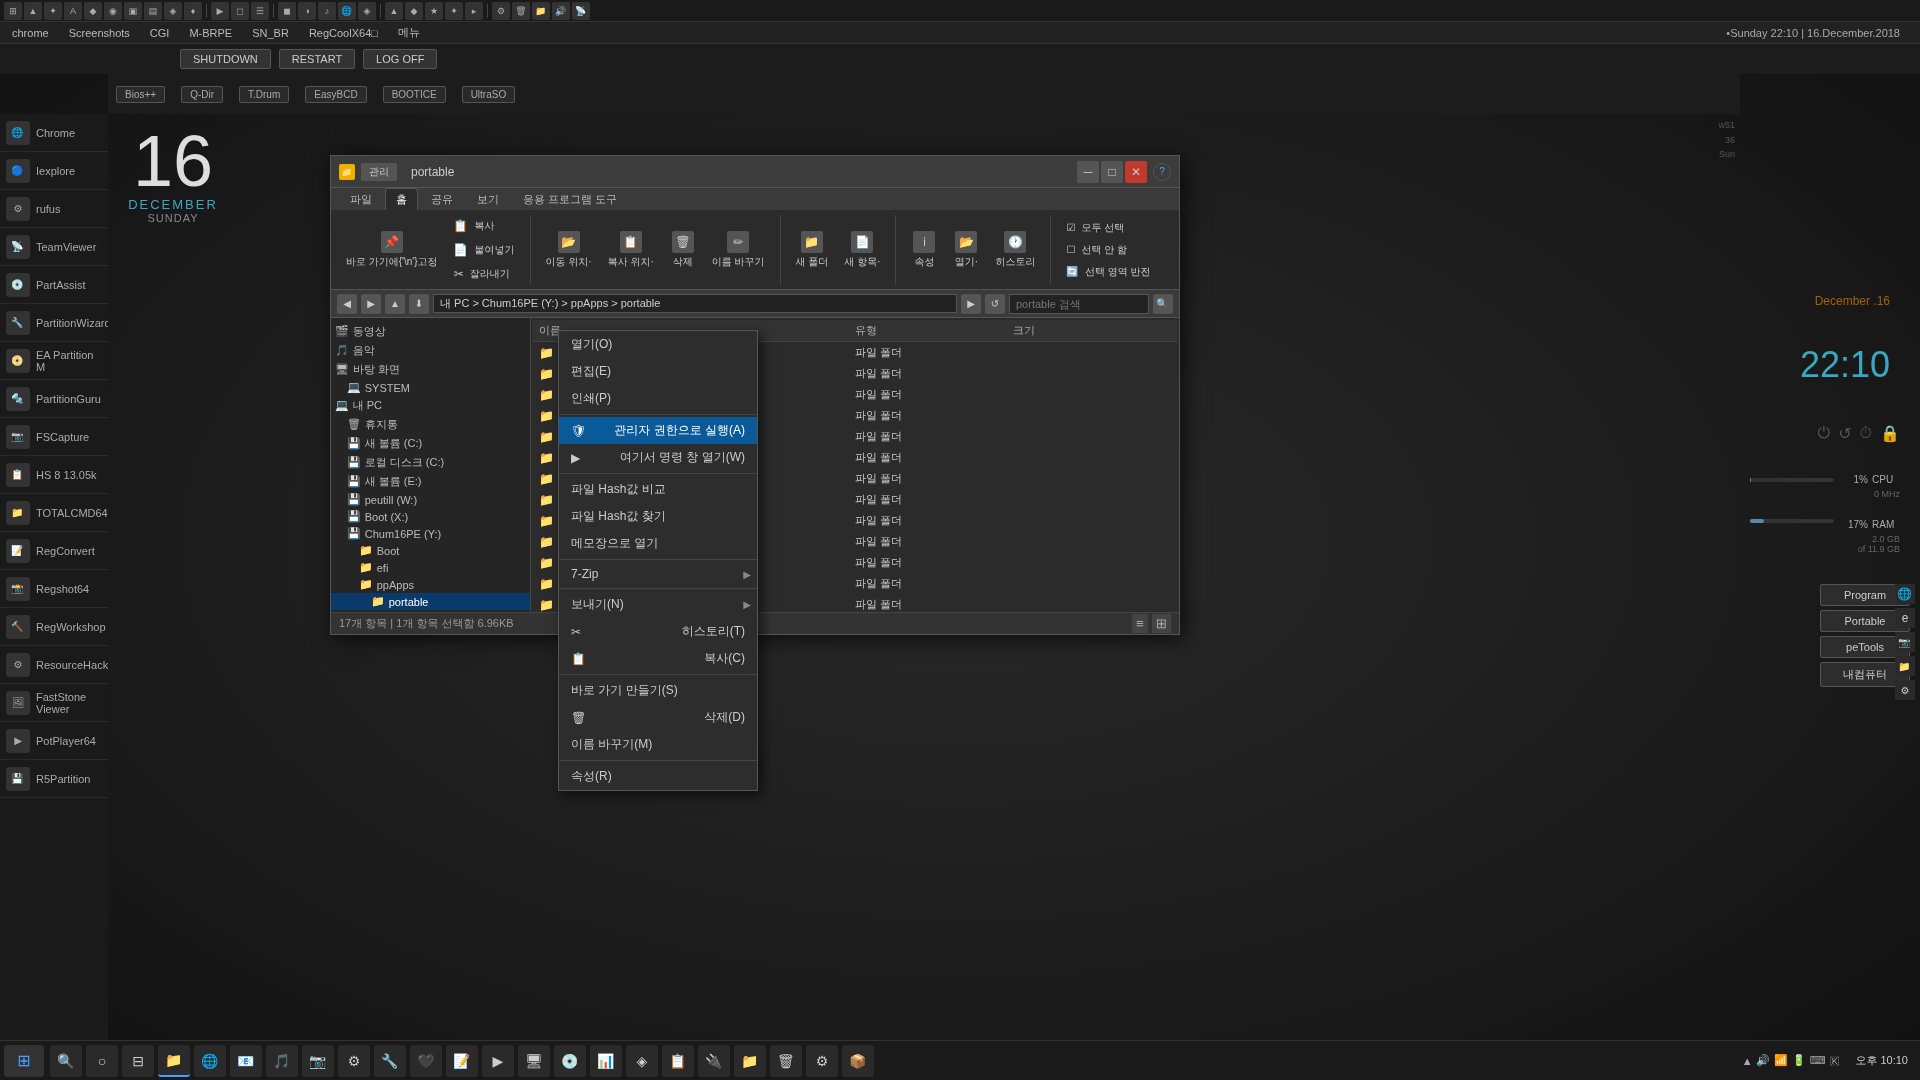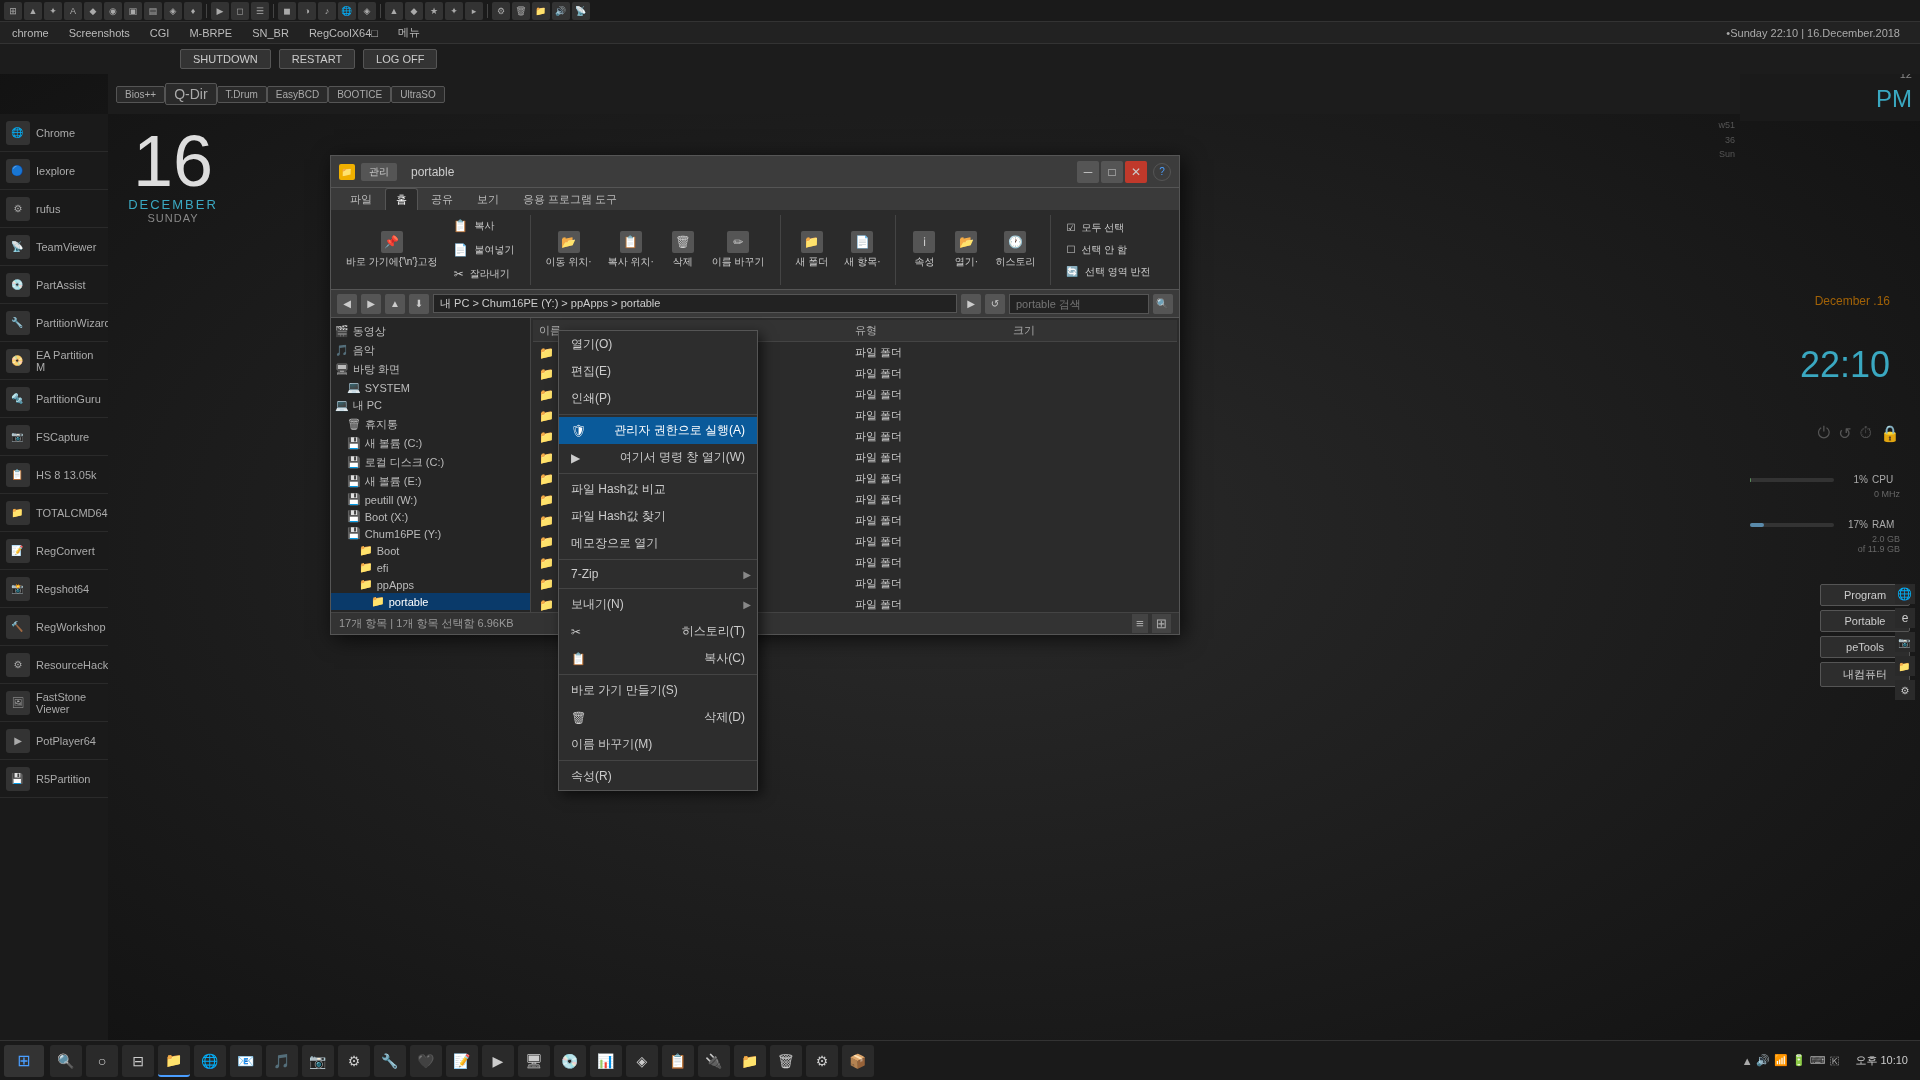--- a/index.html
+++ b/index.html
@@ -584,23 +584,23 @@
   <span class="menu-item">메뉴</span>
   <span class="date-display">•Sunday 22:10 | 16.December.2018</span>
 </div>
 
 <div class="button-row">
   <button class="btn-action">SHUTDOWN</button>
   <button class="btn-action">RESTART</button>
   <button class="btn-action">LOG OFF</button>
 </div>
 
-<div style="position:absolute;top:74px;left:108px;right:180px;height:40px;background:#1c1c1c;display:flex;align-items:center;padding:0 8px;gap:0;z-index:40;">
+<div style="position:absolute;top:74px;left:108px;right:180px;height:40px;background:#1c1c1c;display:flex;align-items:center;padding:0 8px;gap:16px;z-index:40;">
   <button style="background:#2a2a2a;border:1px solid #555;color:#aaa;padding:2px 8px;font-size:10px;cursor:pointer;border-radius:2px;">Bios++</button>
-  <button style="background:#2a2a2a;border:1px solid #555;color:#aaa;padding:2px 8px;font-size:14px;cursor:pointer;border-radius:2px;">Q-Dir</button>
+  <button style="background:#2a2a2a;border:1px solid #555;color:#aaa;padding:2px 8px;font-size:10px;cursor:pointer;border-radius:2px;">Q-Dir</button>
   <button style="background:#2a2a2a;border:1px solid #555;color:#aaa;padding:2px 8px;font-size:10px;cursor:pointer;border-radius:2px;">T.Drum</button>
   <button style="background:#2a2a2a;border:1px solid #555;color:#aaa;padding:2px 8px;font-size:10px;cursor:pointer;border-radius:2px;">EasyBCD</button>
   <button style="background:#2a2a2a;border:1px solid #555;color:#aaa;padding:2px 8px;font-size:10px;cursor:pointer;border-radius:2px;">BOOTICE</button>
   <button style="background:#2a2a2a;border:1px solid #555;color:#aaa;padding:2px 8px;font-size:10px;cursor:pointer;border-radius:2px;">UltraSO</button>
 </div>
 
 <div class="left-sidebar" style="top:114px;">
   <div class="sidebar-item">
     <div class="sidebar-icon">🌐</div>
     <span>Chrome</span>
@@ -675,31 +675,20 @@
   </div>
 </div>
 
 <div class="big-date">
   <div class="big-day-num">16</div>
   <div class="big-month">DECEMBER</div>
   <div class="big-weekday">SUNDAY</div>
 </div>
 
 <div class="right-sidebar" style="top:44px;">
-  <div class="clock-area">
-    <div style="display:flex;justify-content:flex-end;align-items:flex-start;gap:4px;margin-bottom:2px;">
-      <div style="font-size:11px;color:#888;text-align:right;line-height:1.4;">
-        <div>2018</div>
-        <div>12</div>
-      </div>
-    </div>
-    <div style="display:flex;justify-content:flex-end;align-items:baseline;gap:4px;">
-      <span class="pm-label">PM</span>
-    </div>
-  </div>
 
   <div style="position:absolute;right:185px;top:74px;width:35px;text-align:right;font-size:9px;color:#555;line-height:1.62;">
     <div>w51</div>
       <div>36</div>
       <div>Sun</div>
   </div>
 
   <div style="position:absolute;right:30px;top:250px;color:#a16207;font-size:12px;text-align:right;z-index:10;">
     <div>December .16</div>
   </div>
@@ -718,21 +707,21 @@
       <div style="flex:1;height:4px;background:#333;border-radius:2px;">
         <div style="width:1%;height:100%;background:#5a8a5a;border-radius:2px;"></div>
       </div>
       <span style="margin-left:6px;font-size:10px;color:#aaa;width:28px;text-align:right;">1%</span>
       <span style="margin-left:4px;font-size:10px;color:#aaa;width:28px;">CPU</span>
     </div>
     <div style="font-size:9px;color:#666;text-align:right;">0 MHz</div>
   </div>
 
   <div style="position:absolute;right:20px;top:475px;width:150px;z-index:10;">
-    <div style="display:flex;align-items:center;margin-bottom:4px;">
+    <div style="display:flex;margin-bottom:4px;">
       <div style="flex:1;height:4px;background:#333;border-radius:2px;">
         <div style="width:17%;height:100%;background:#5a8aaa;border-radius:2px;"></div>
       </div>
       <span style="margin-left:6px;font-size:10px;color:#aaa;width:28px;text-align:right;">17%</span>
       <span style="margin-left:4px;font-size:10px;color:#aaa;width:28px;">RAM</span>
     </div>
     <div style="font-size:9px;color:#666;text-align:right;white-space:pre-line;">2.0 GB
 of 11.9 GB</div>
   </div>
 

